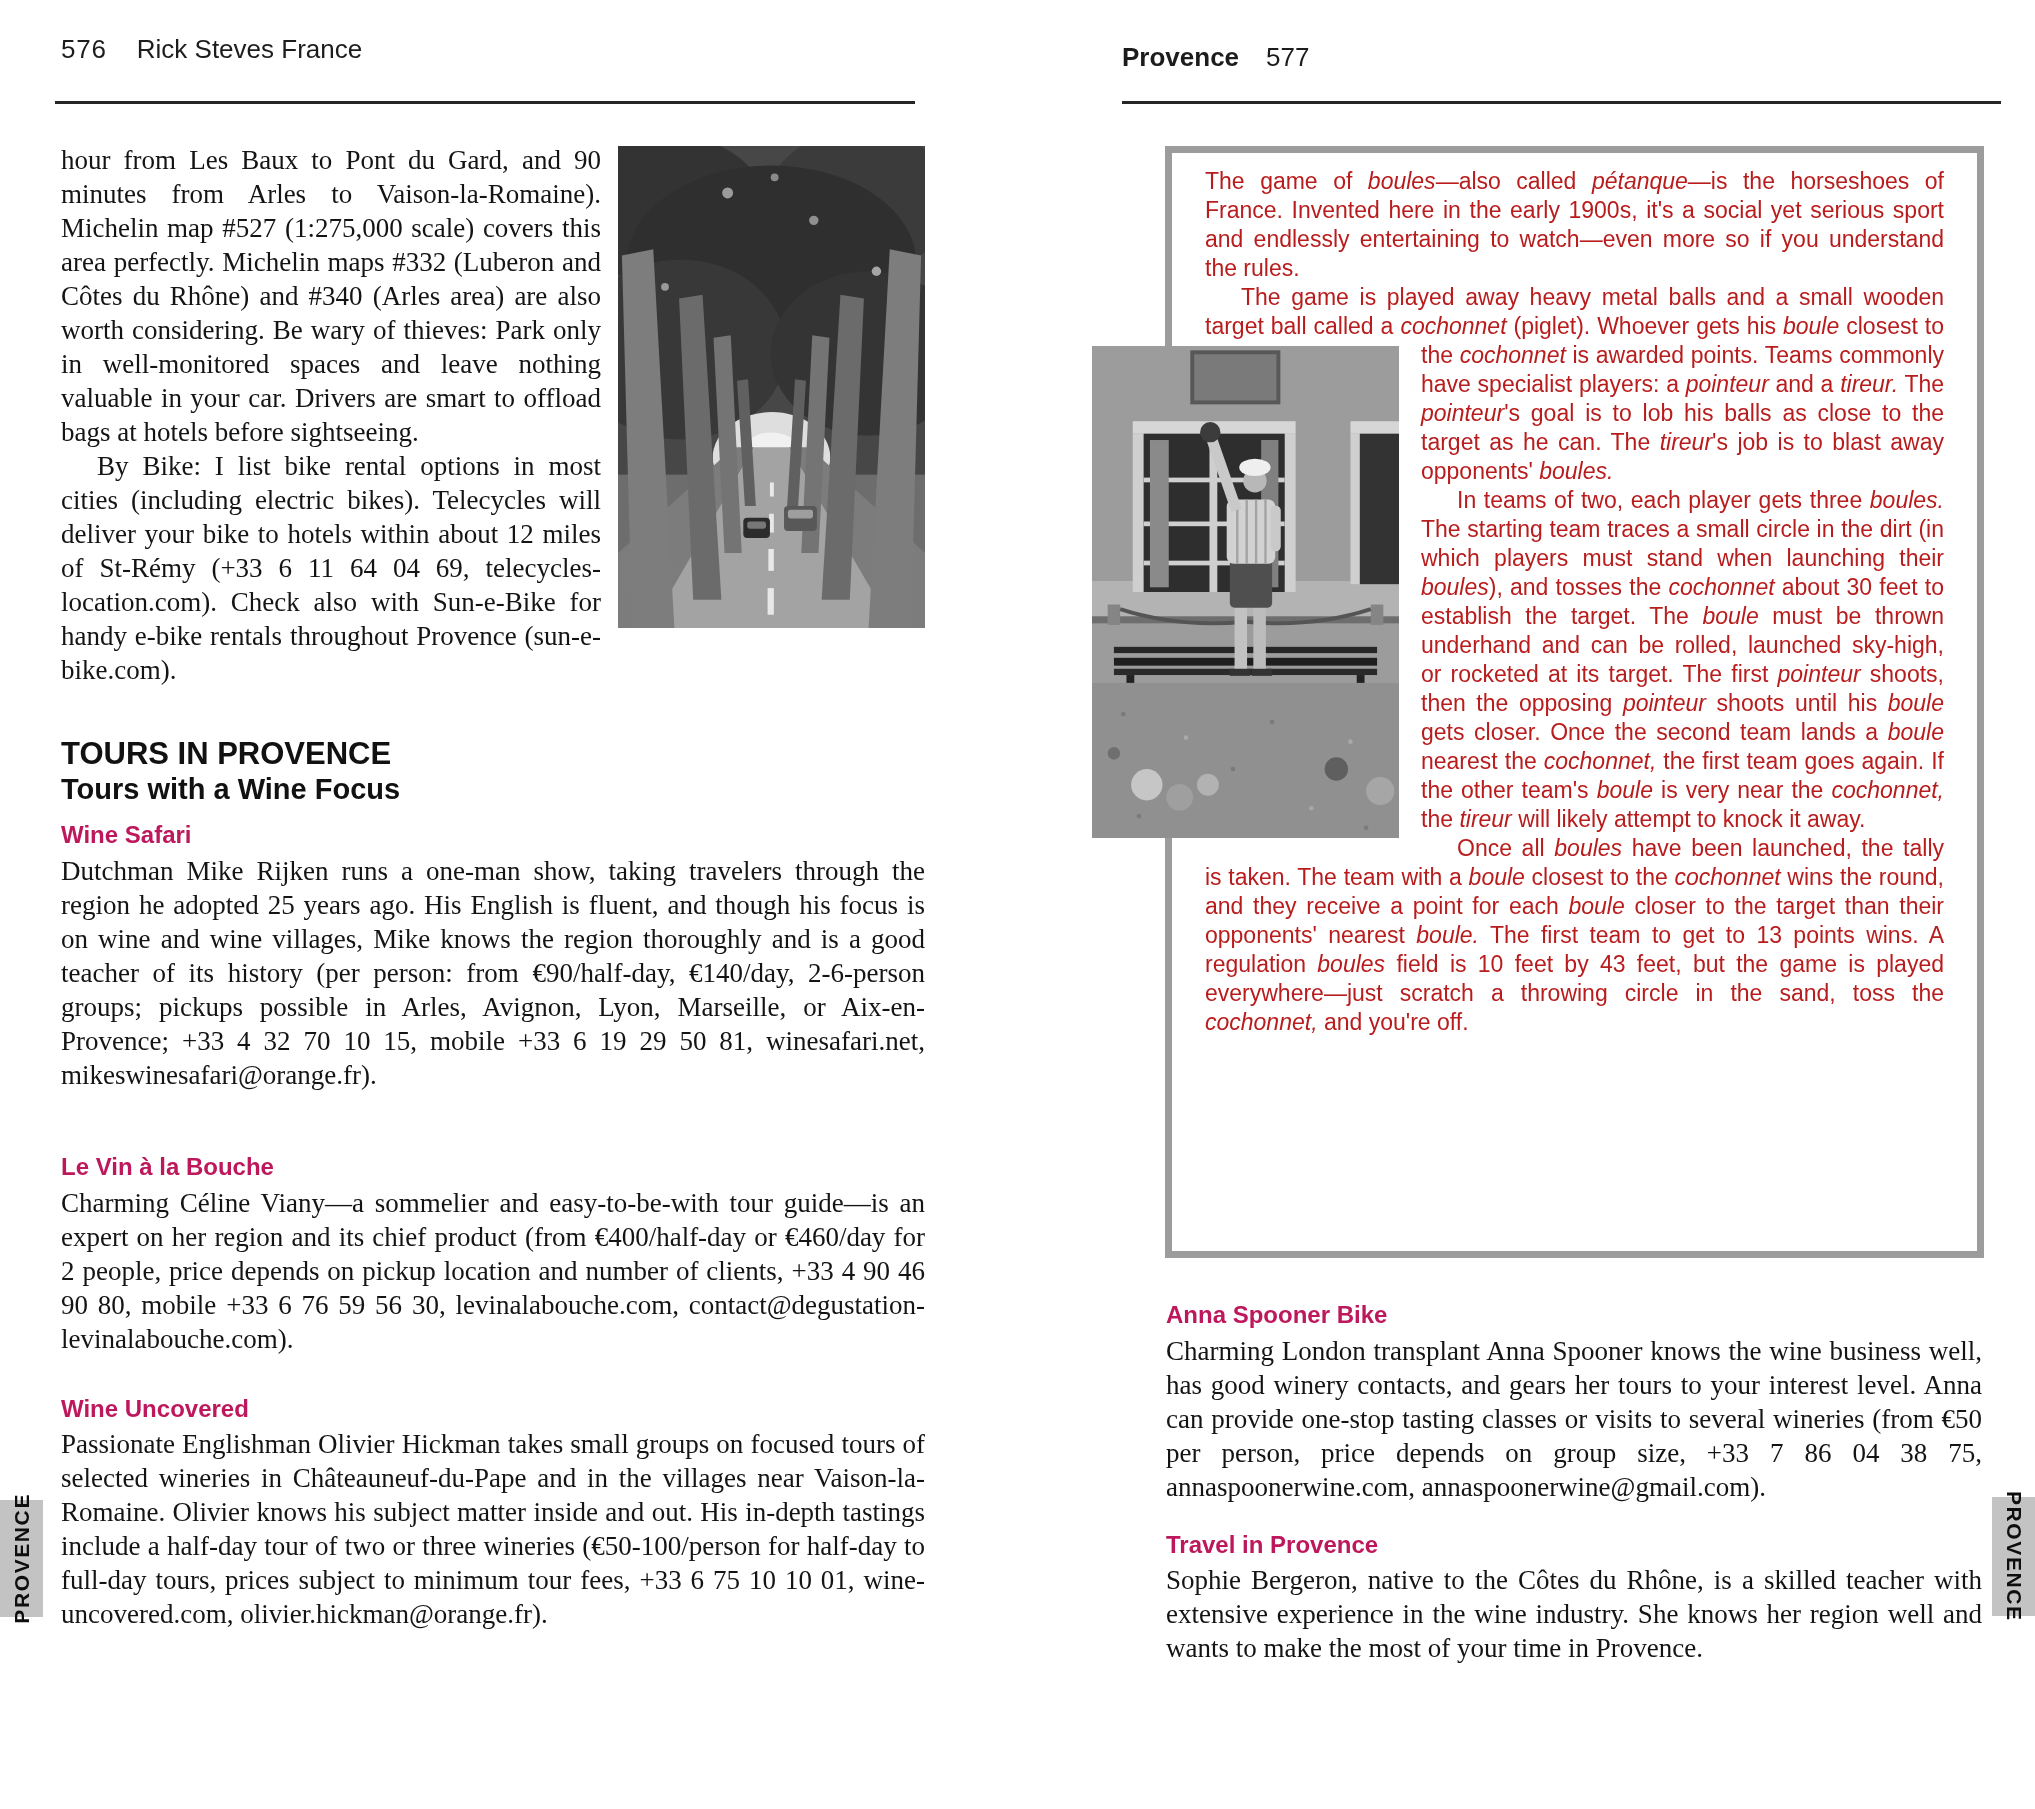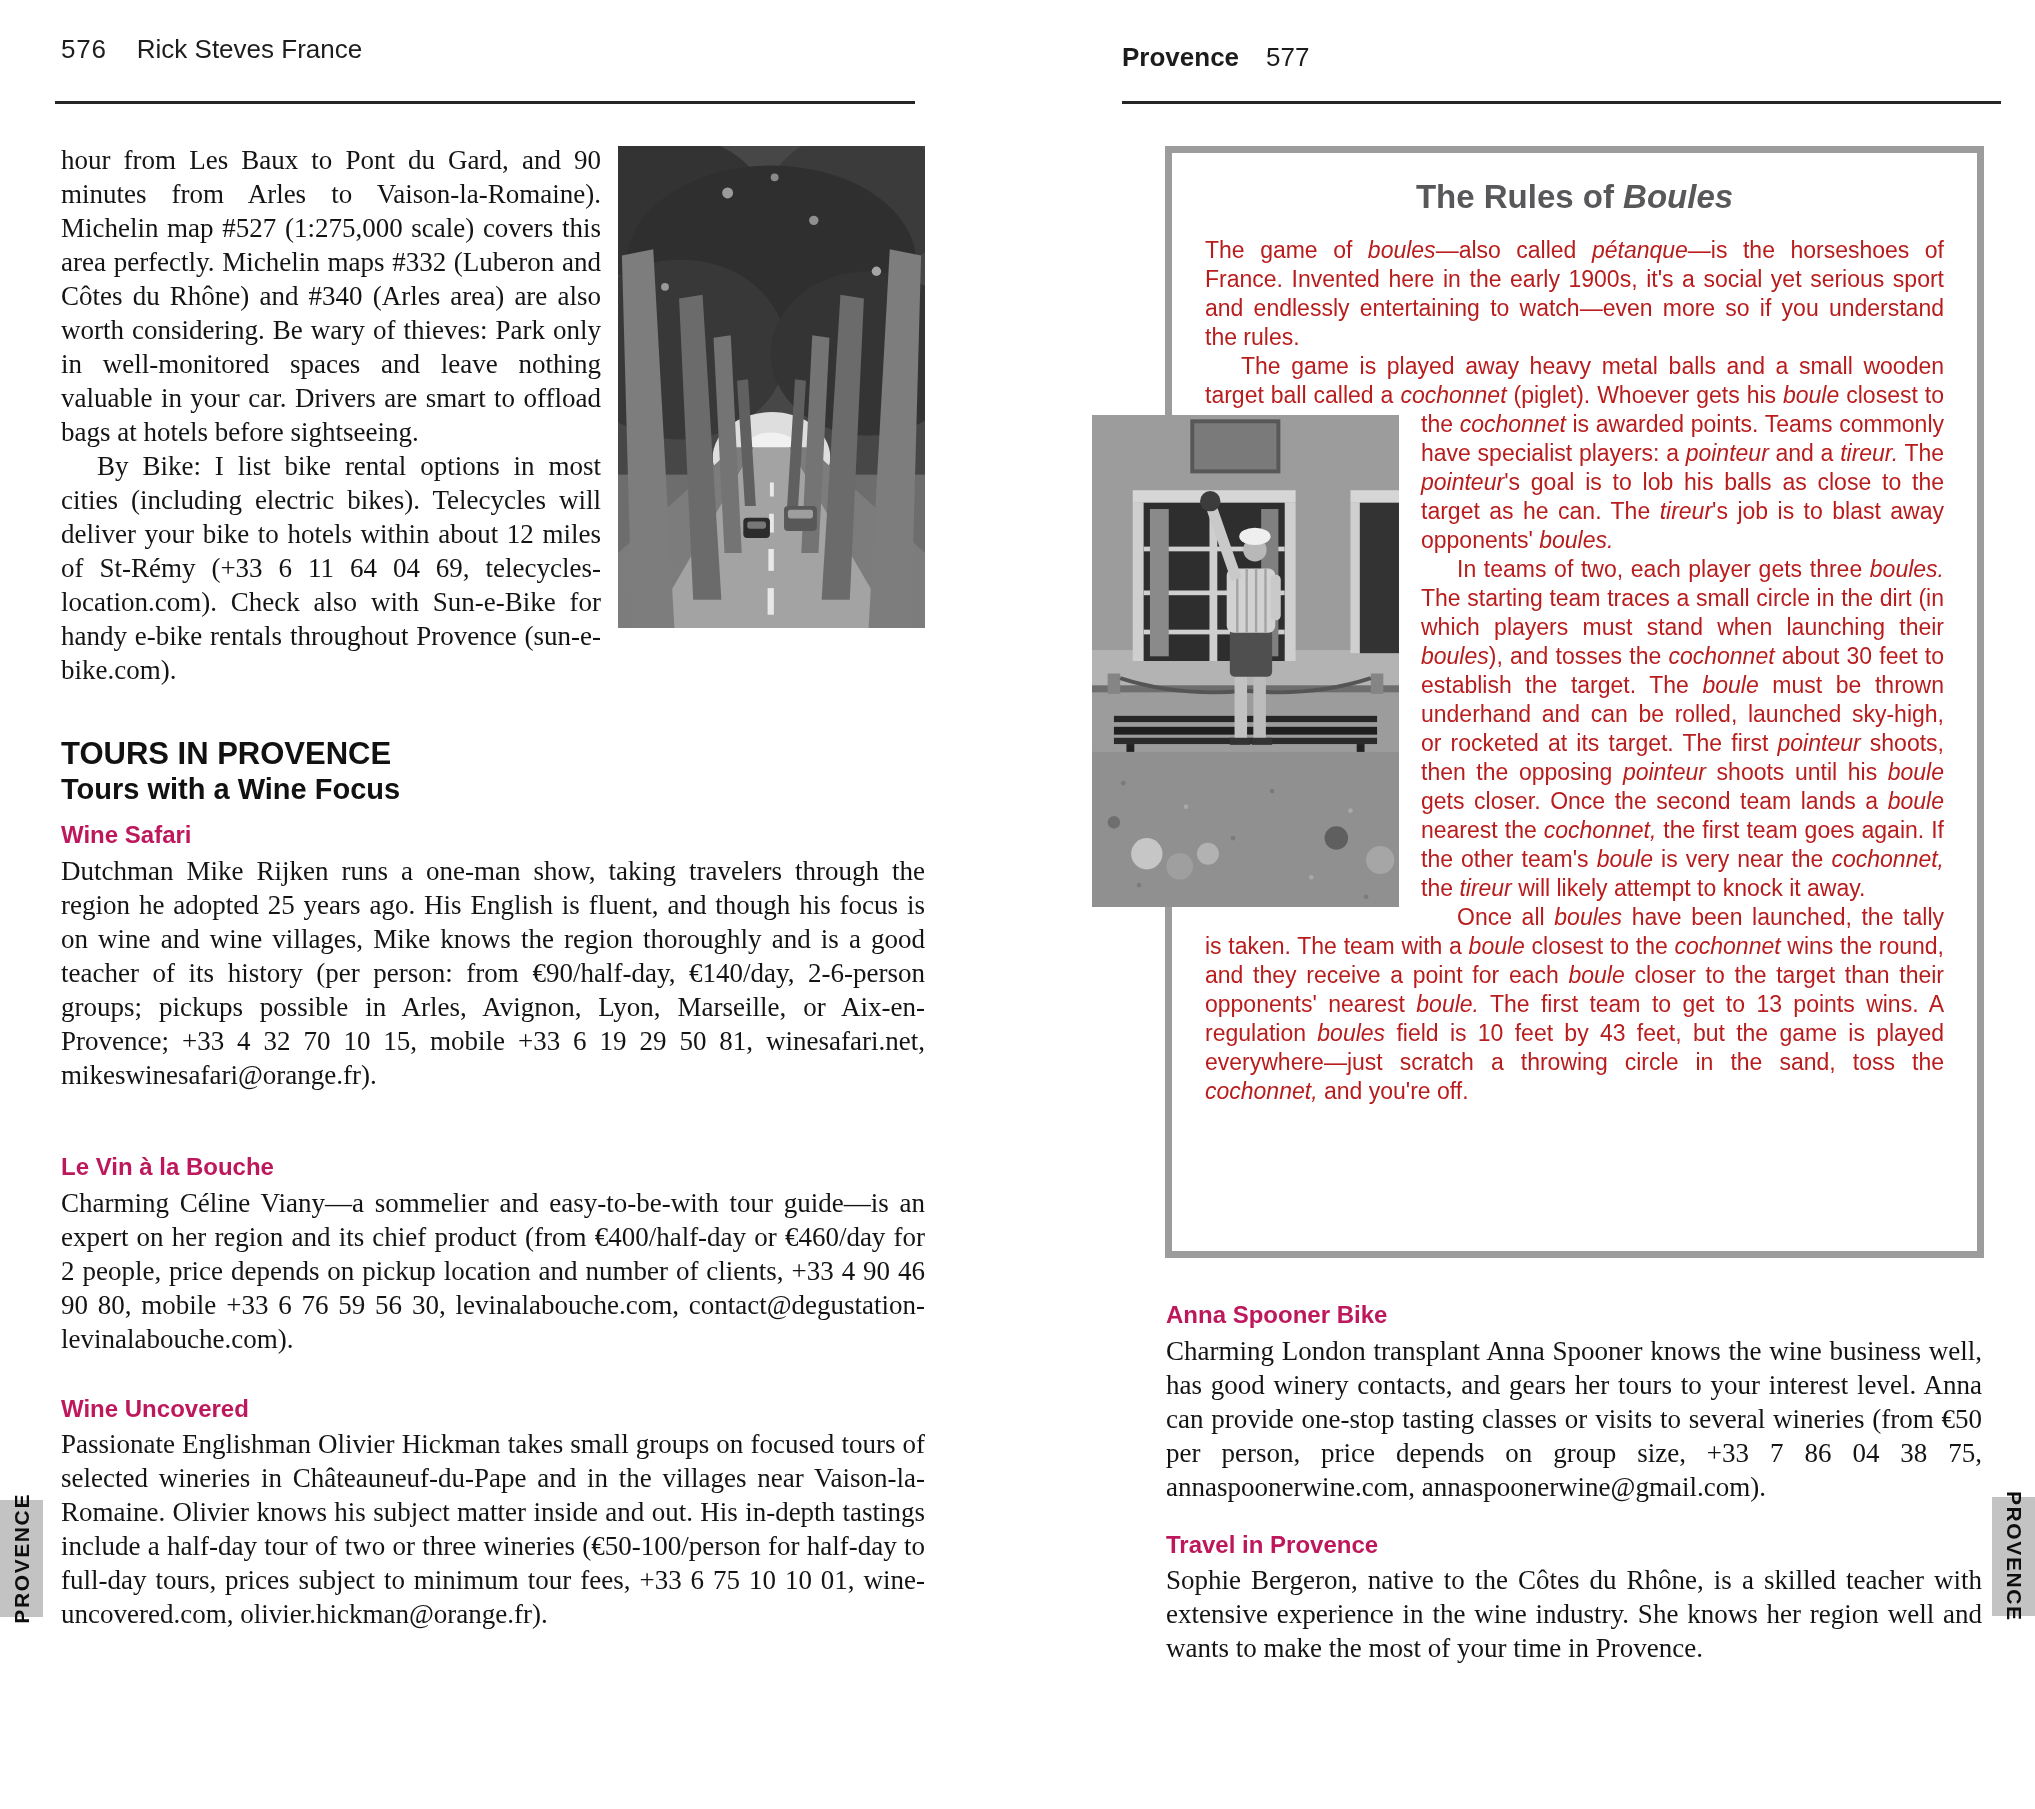--- a/index.html
+++ b/index.html
@@ -134,21 +134,20 @@
   <p><span><span>Dutchman Mike Rijken runs a one-man show, taking travelers through the region he adopted 25 years ago. His English is fluent, and though his focus is on wine and wine villages, Mike knows the region thoroughly and is a good teacher of its history (per person: from €90/half-day, €140/day, 2-6-person groups; pickups possible in Arles, Avignon, Lyon, Marseille, or Aix-en-Provence; +33 4 32 70 10 15, mobile +33 6 19 29 50 81, winesafari.net, mikeswinesafari@orange.fr).</span></span></p>
 
   <h4 class="h3-sans" style="margin-top:61px;">Le Vin à la Bouche</h4>
   <p><span><span>Charming Céline Viany—a sommelier and easy-to-be-with tour guide—is an expert on her region and its chief product (from €400/half-day or €460/day for 2 people, price depends on pickup location and number of clients, +33 4 90 46 90 80, mobile +33 6 76 59 56 30, levinalabouche.com, contact@degustation-levinalabouche.com).</span></span></p>
 
   <h4 class="h3-sans" style="margin-top:39px;">Wine Uncovered</h4>
   <p><span><span>Passionate Englishman Olivier Hickman takes small groups on focused tours of selected wineries in Châteauneuf-du-Pape and in the villages near Vaison-la-Romaine. Olivier knows his subject matter inside and out. His in-depth tastings include a half-day tour of two or three wineries (€50-100/person for half-day to full-day tours, prices subject to minimum tour fees, +33 6 75 10 10 01, wine-uncovered.com, olivier.hickman@orange.fr).</span></span></p>
 </div>
 
 <div class="abs" id="rules-box">
-  <div class="rules-title"><span>The Rules of </span><span class="seg-i">Boules</span></div>
 
   <p class="box-para"><span><span>The game of </span><span class="seg-i">boules</span><span>—also called </span><span class="seg-i">pétanque</span><span>—is the horseshoes of France. Invented here in the early 1900s, it's a social yet serious sport and endlessly entertaining to watch—even more so if you understand the rules.</span></span></p>
 
   <p class="box-para indent"><span><span>The game is played away heavy metal balls and a small wooden target ball called a </span><span class="seg-i">cochonnet</span><span> (piglet). Whoever gets </span></span><span class="photo-left-float">
       <svg width="307" height="492" viewBox="0 0 392 628" preserveAspectRatio="none">
         <rect width="392" height="628" fill="#9c9c9c"></rect>
         <rect x="0" y="300" width="392" height="48" fill="#b3b3b3"></rect>
         <rect x="0" y="345" width="392" height="9" fill="#6e6e6e"></rect>
         <rect x="128" y="8" width="110" height="64" fill="#7a7a7a" stroke="#585858" stroke-width="5"></rect>
         <rect x="52" y="96" width="208" height="16" fill="#d6d6d6"></rect>

